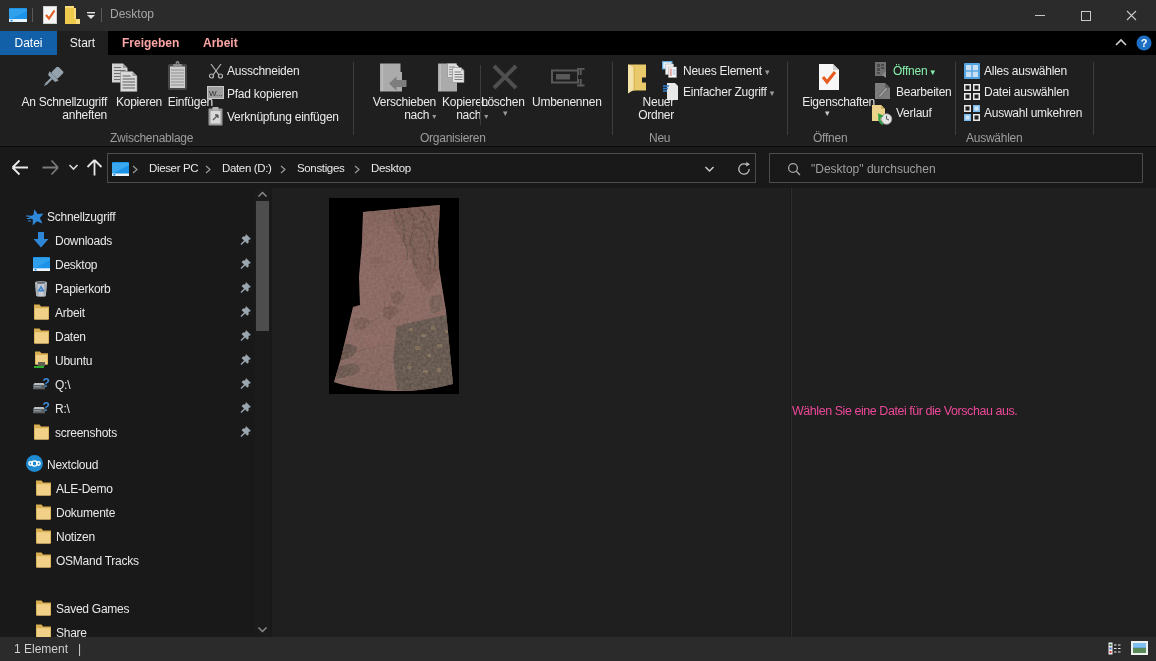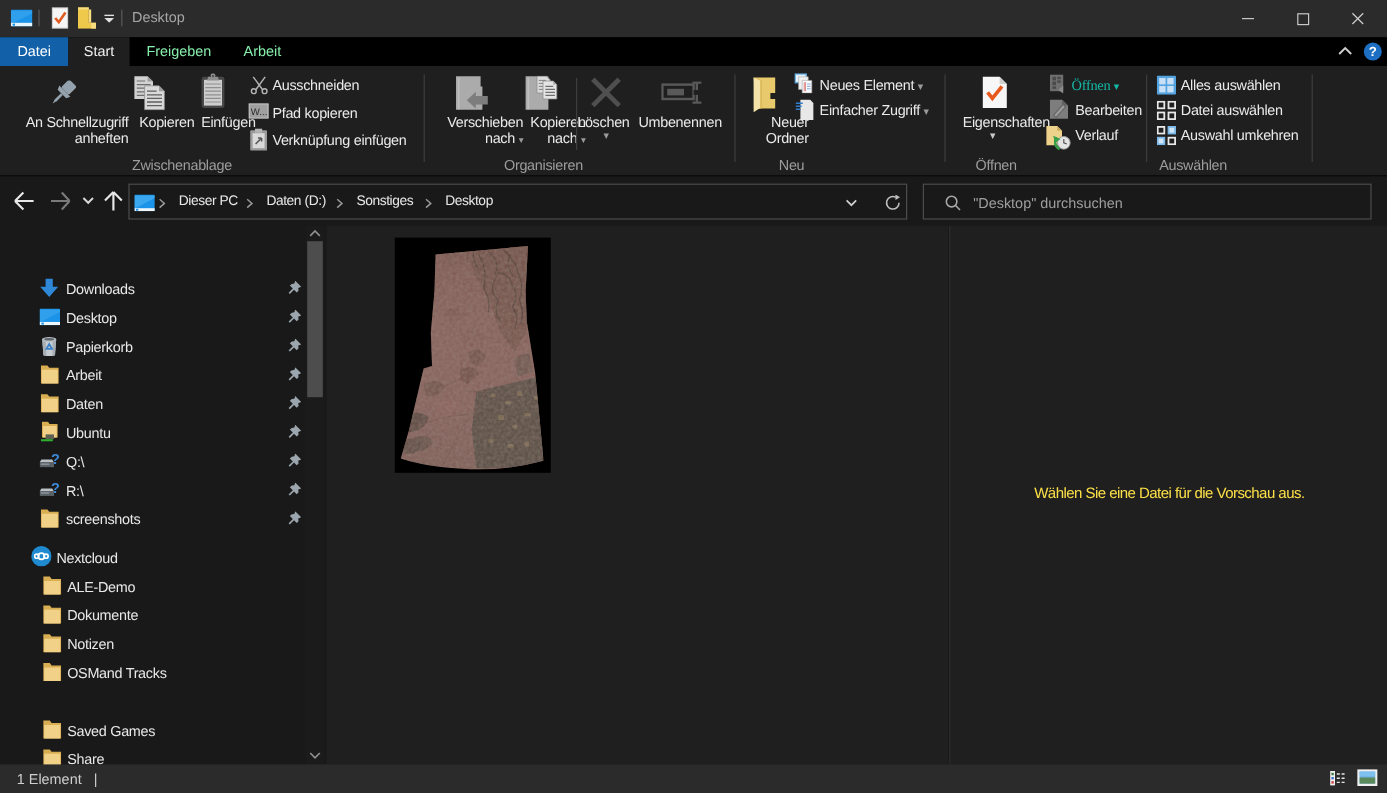--- a/index.html
+++ b/index.html
@@ -8,44 +8,44 @@
   .abs { position:absolute; }
   #win { position:relative; width:1156px; height:661px; background:#191919; }
   
   #titlebar { position:absolute; left:0; top:0; width:1156px; height:31px; background:#2b2b2b; }
   .tsep { position:absolute; top:8px; width:1px; height:14px; background:#5a5a5a; }
   #title-text { position:absolute; left:110px; top:7px; color:#a6a6a6; font-size:12px; }
   
   #tabrow { position:absolute; left:0; top:31px; width:1156px; height:24px; background:#000; }
   #tab-datei { position:absolute; left:0; top:0; width:57px; height:24px; background:#1160a8; color:#fff; font-size:12px; text-align:center; line-height:24px; }
   #tab-start { position:absolute; left:57px; top:0; width:51px; height:24px; background:#1f1f1f; color:#f0f0f0; font-size:12px; text-align:center; line-height:24px; }
-  .tab { position:absolute; top:0; height:24px; color:#86efac; font-size:12px; line-height:24px; }
+  .tab { position:absolute; top:0; height:24px; color:#fca5a5; font-size:12px; line-height:24px;font-weight:bold; }
   
   #ribbon { position:absolute; left:0; top:55px; width:1156px; height:91px; background:#1f1f1f; }
   .rsep { position:absolute; top:7px; width:1px; height:73px; background:#3d3d3d; }
   .glabel { position:absolute; top:76px; font-size:12px; color:#9d9d9d; text-align:left; letter-spacing:-0.25px; }
   .rtxt { position:absolute; font-size:12px; color:#eaeaea; letter-spacing:-0.25px; white-space:nowrap; }
   .rtxt2 { position:absolute; font-size:12px; color:#eaeaea; text-align:right; letter-spacing:-0.25px; line-height:13px; }
-  .dis { color:#14b8a6;font-family:Liberation Serif, serif; }
+  .dis { color:#86efac; }
   
   #navbar { position:absolute; left:0; top:146px; width:1156px; height:42px; background:#191919; border-top:1px solid #0b0b0b; }
   #addrbar { position:absolute; left:107px; top:6px; width:649px; height:30px; border:1px solid #4c4c4c; background:#191919; }
   #searchbox { position:absolute; left:769px; top:6px; width:374px; height:30px; border:1px solid #4c4c4c; background:#191919; }
   .crumb { position:absolute; top:8px; color:#e8e8e8; font-size:11.5px; letter-spacing:-0.35px; white-space:nowrap; }
   
   #content { position:absolute; left:0; top:188px; width:1156px; height:449px; background:#191919; }
   #sidebar { position:absolute; left:0; top:0; width:272px; height:449px; background:#191919; }
   #sscroll { position:absolute; left:255px; top:0; width:15px; height:449px; background:#1b1b1b; }
   #sthumb { position:absolute; left:256px; top:13px; width:13px; height:130px; background:#4d4d4d; }
   .srow { position:absolute; left:0; width:272px; height:24px; }
   .srow .txt { position:absolute; top:5px; font-size:12px; color:#e8e8e8; white-space:nowrap; letter-spacing:-0.25px; }
   .pin { position:absolute; left:239px; top:5px; }
   #filearea { position:absolute; left:272px; top:0; width:518px; height:449px; background:#1f1f1f; }
   #preview { position:absolute; left:791px; top:0; width:365px; height:449px; background:#1f1f1f; border-left:1px solid #2e2e2e; }
-  #pvtext { position:absolute; left:0; top:216px; width:365px; text-align:center; color:#fde047; font-size:12.5px; letter-spacing:-0.45px; }
+  #pvtext { position:absolute; left:0; top:216px; width:365px; text-align:left; color:#ec4899; font-size:12.5px; letter-spacing:-0.45px; }
   #thumbbox { position:absolute; left:57px; top:10px; width:130px; height:196px; background:#000; }
   #thumblabel { position:absolute; left:5px; top:216px; width:244px; text-align:center; color:#f0f0f0; font-size:12px; }
   
   #statusbar { position:absolute; left:0; top:637px; width:1156px; height:24px; background:#2b2b2b; }
   #stext { position:absolute; left:14px; top:5px; color:#cfcfcf; font-size:12px; }
 </style>
 </head>
 <body>
 <div id="win">
 
@@ -355,20 +355,29 @@
         <circle cx="6" cy="6" r="4.4" stroke="#a8a8a8" stroke-width="1.3" fill="none"></circle>
         <path d="M9.3 9.3 L13 13" stroke="#a8a8a8" stroke-width="1.3"></path>
       </svg>
       <div class="abs" style="left:41px;top:8px;color:#9f9f9f;font-size:12px">"Desktop" durchsuchen</div>
     </div>
   </div>
 
   <div id="content">
     <div id="sidebar">
 
+      <div class="srow" style="top:17px">
+        <svg class="abs" style="left:26px;top:3px" width="18" height="18" viewBox="0 0 18 18">
+          <path d="M10 1 L12.2 6.5 L18 7 L13.6 10.8 L15 16.6 L10 13.4 L5 16.6 L6.4 10.8 L2 7 L7.8 6.5 Z" fill="#3088d8" transform="rotate(-12 10 9)"></path>
+          <g stroke="#3088d8" stroke-width="1.1">
+              <path d="M0 8 h4 M1 10.5 h3.5 M2 13 h3"></path>
+            </g>
+        </svg>
+        <div class="txt" style="left:47px">Schnellzugriff</div>
+      </div>
 
       <div class="srow" style="top:41px">
         <svg class="abs" style="left:33px;top:3px" width="16" height="17" viewBox="0 0 16 17">
           <path d="M5 0 L11 0 L11 7 L15.5 7 L8 15.5 L0.5 7 L5 7 Z" fill="#2f87d8"></path>
         </svg>
         <div class="txt" style="left:55px">Downloads</div>
         <svg class="pin" width="12" height="13" viewBox="0 0 12 13">
             <path d="M7 0 L12 5 L9.5 6 L9.8 8.3 L8.3 9.8 L6 7.5 L2.5 11 L1.5 10 L5 6.5 L2.5 4 L4.2 2.6 L6.3 2.3 Z" fill="#9aa5ad"></path>
           </svg>
       </div>

